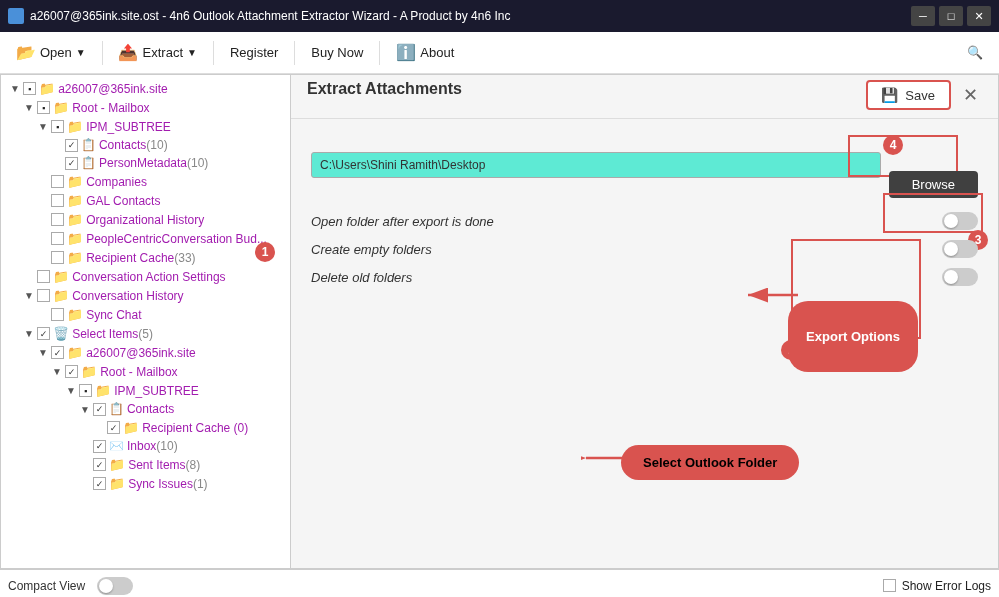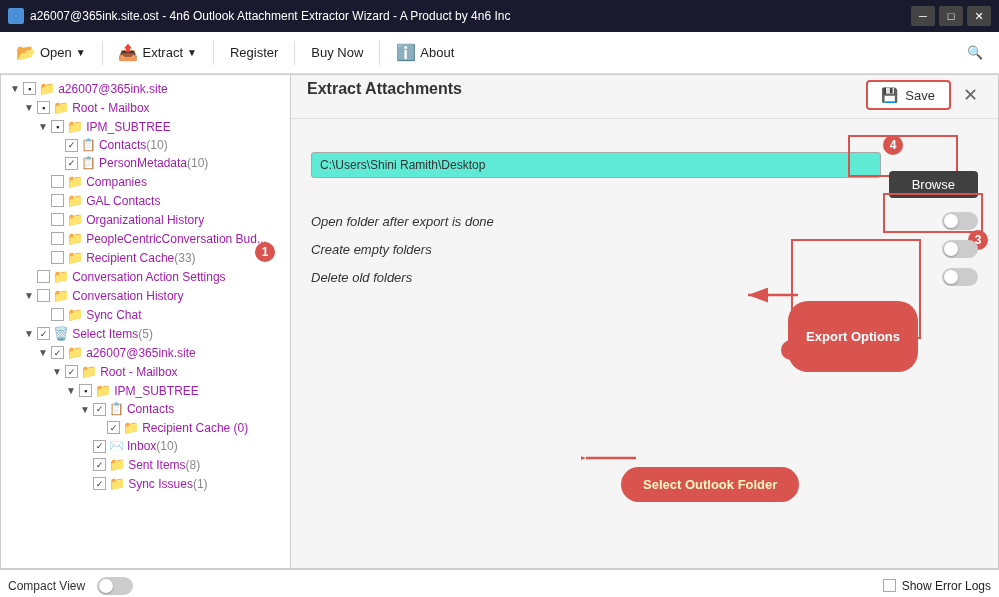--- a/index.html
+++ b/index.html
@@ -280,23 +280,23 @@
       color: #fff;
       padding: 28px 18px;
       border-radius: 20px;
       font-size: 13px;
       font-weight: 600;
       margin-top: 46px;
     }
     .callout-folder {
       position: absolute;
       left: 330px;
-      top: 392px;
+      top: 370px;
       background: #d9534f;
-      color: #fef9c3;
+      color: #000000;
       padding: 10px 22px;
       border-radius: 20px;
       font-size: 13px;
       font-weight: 600;
     }
 
     
     .red-box-export {
       position: absolute;
       left: 500px;

